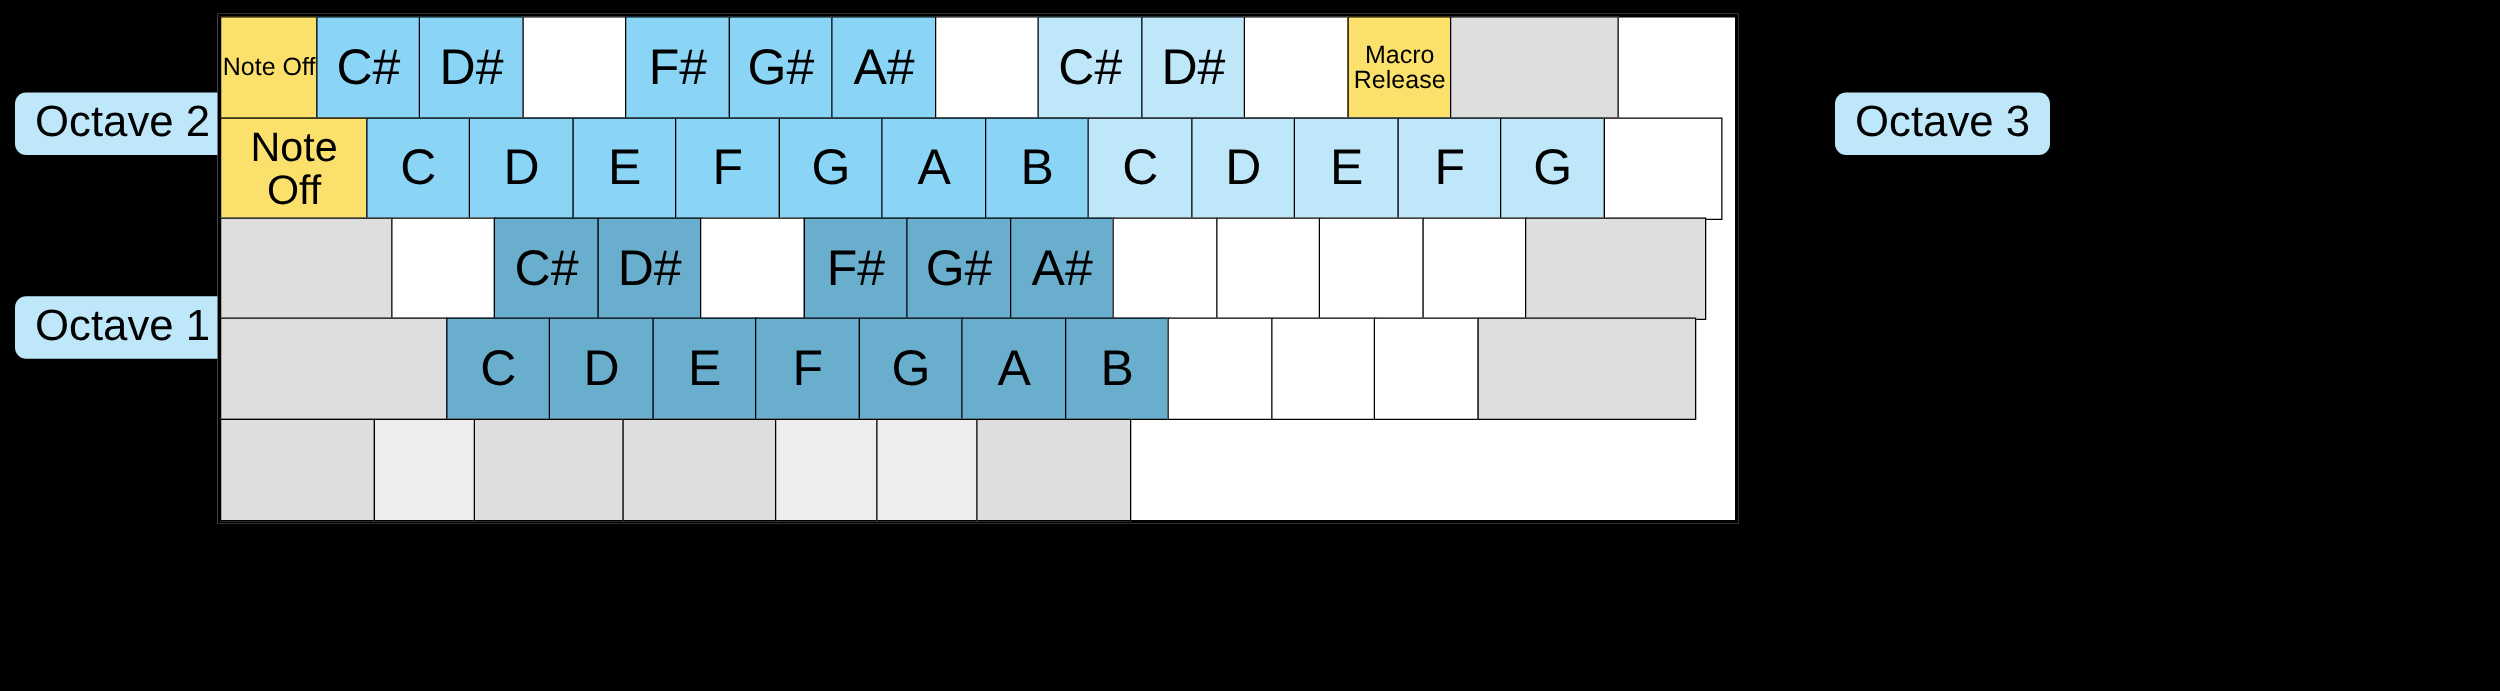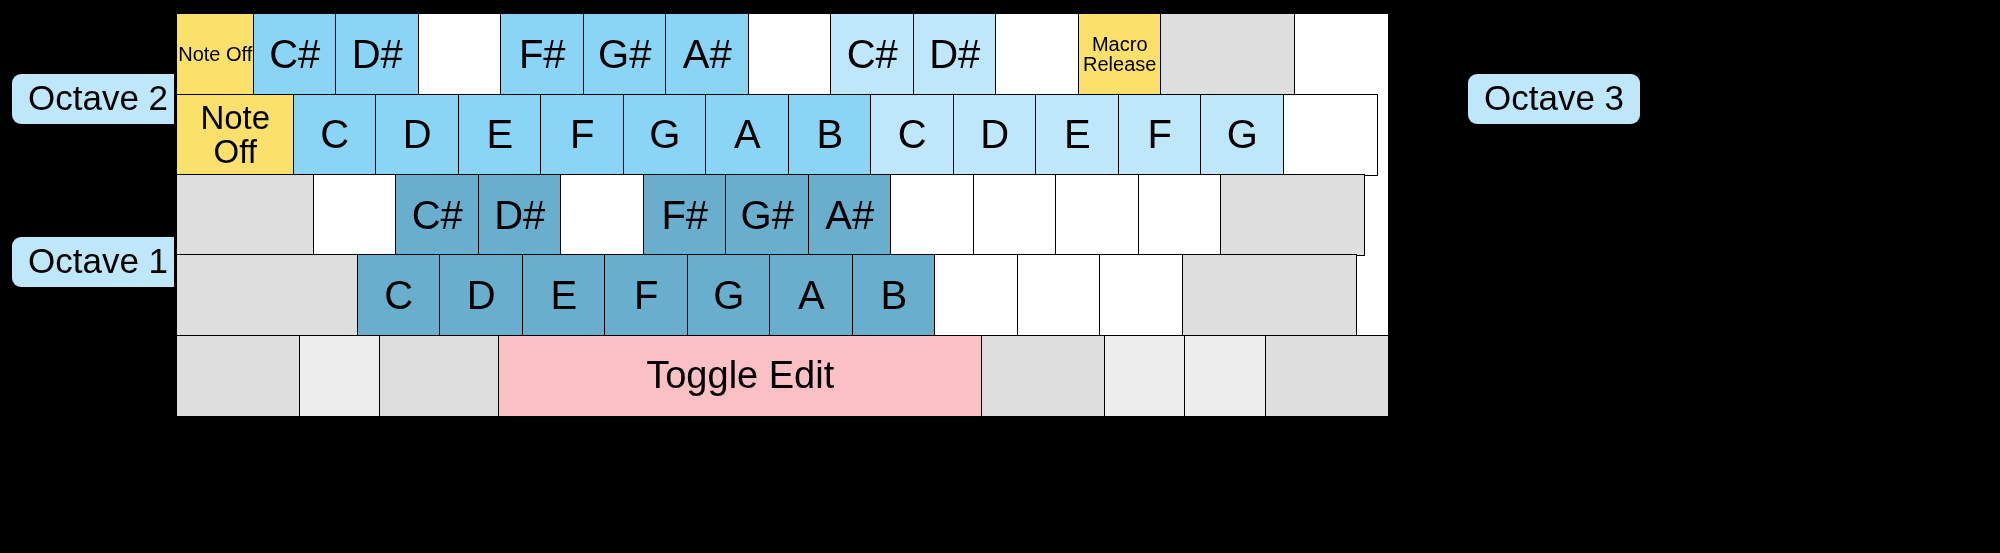--- a/index.html
+++ b/index.html
@@ -149,21 +149,20 @@
         <div class="key k-blue-dk lbl-lg" style="flex: 0 0 84px;">B</div>
         <div class="key k-blank lbl-lg" style="flex: 0 0 84px;"></div>
         <div class="key k-blank lbl-lg" style="flex: 0 0 84px;"></div>
         <div class="key k-blank lbl-lg" style="flex: 0 0 84px;"></div>
         <div class="key k-gray lbl-lg" style="flex: 0 0 175px;"></div>
       </div>
       <div class="kbd-row">
         <div class="key k-gray lbl-lg" style="flex: 0 0 124px;"></div>
         <div class="key k-gray-lt lbl-lg" style="flex: 0 0 82px;"></div>
         <div class="key k-gray lbl-lg" style="flex: 0 0 120px;"></div>
-        <div class="key k-pink lbl-tog" style="flex: 0 0 485px;">Toggle Edit</div>
         <div class="key k-gray lbl-lg" style="flex: 0 0 124px;"></div>
         <div class="key k-gray-lt lbl-lg" style="flex: 0 0 82px;"></div>
         <div class="key k-gray-lt lbl-lg" style="flex: 0 0 82px;"></div>
         <div class="key k-gray lbl-lg" style="flex: 0 0 124px;"></div>
       </div>
     </div>
 
 </div>
 
 </body></html>

